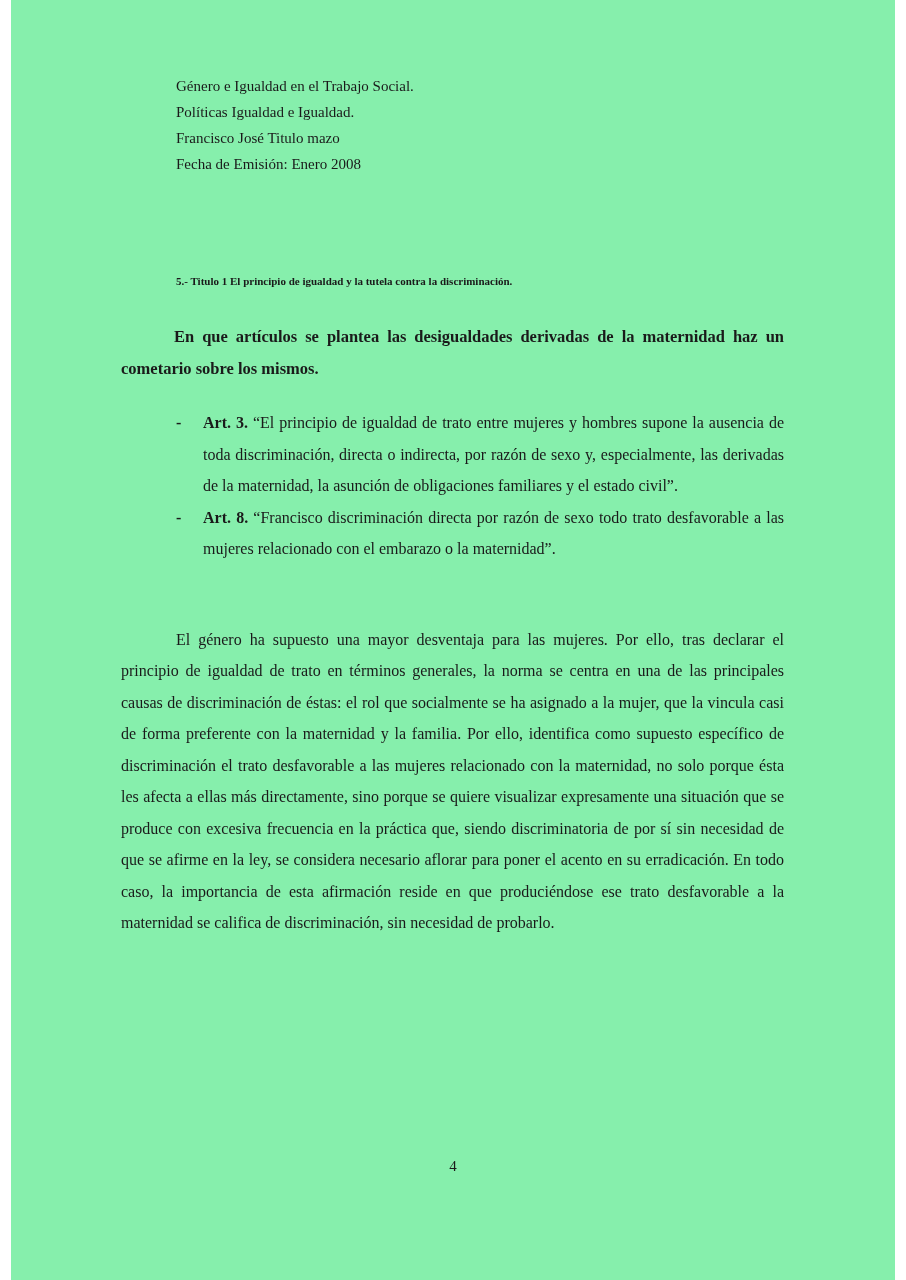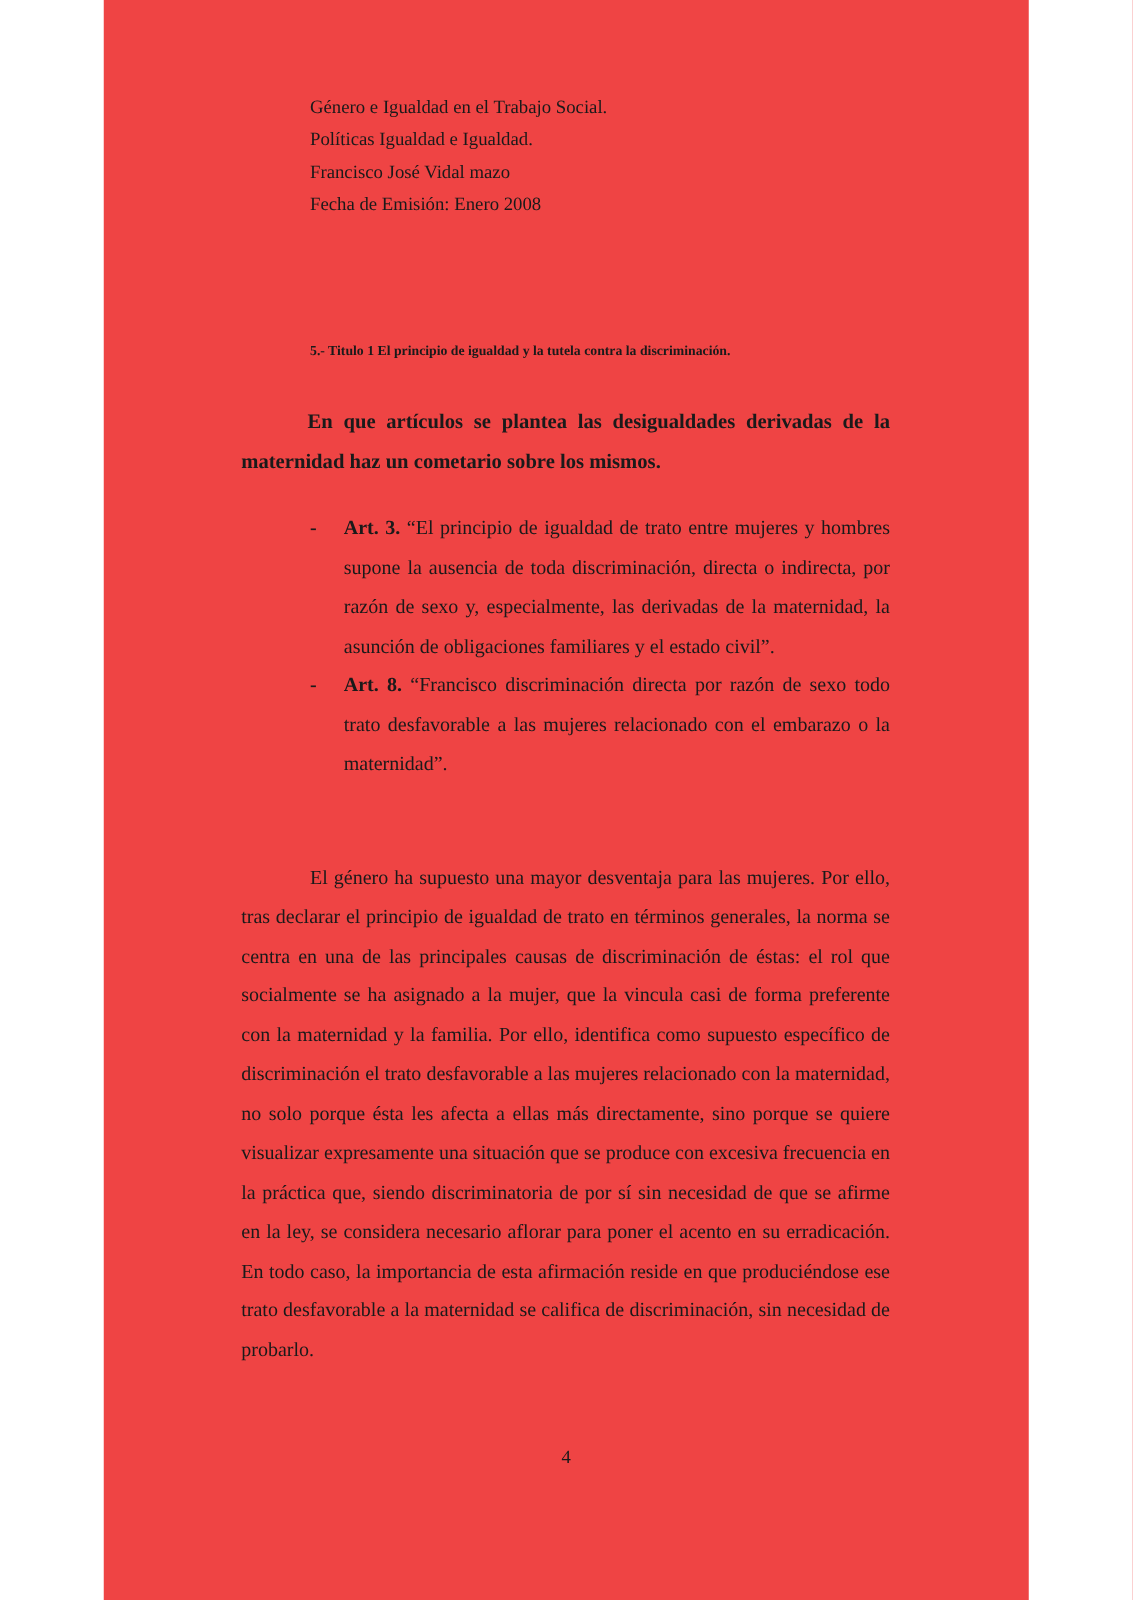--- a/index.html
+++ b/index.html
@@ -2,24 +2,24 @@
 <html><head>
 <meta charset="utf-8">
 <style>
   html, body {
     margin: 0;
     padding: 0;
     background: #ffffff;
   }
   .page {
     position: relative;
-    width: 740px;
+    width: 884px;
     height: 1280px;
     margin: 0 auto;
-    background: #ef4444;
+    background: #86efac;
     box-sizing: border-box;
     padding: 73px 111px 0 110px;
     font-family: "Liberation Serif", "DejaVu Serif", serif;
     color: #1a1a1a;
     overflow: hidden;
   }
   .doc-header {
     margin-left: 55px;
     font-size: 15px;
     line-height: 26px;
@@ -79,21 +79,21 @@
   }
 </style>
 </head>
 <body>
 
 <div class="page">
 
   <div class="doc-header">
     <div class="hline">Género e Igualdad en el Trabajo Social.</div>
     <div class="hline">Políticas Igualdad e Igualdad.</div>
-    <div class="hline">Francisco José Vidal mazo</div>
+    <div class="hline">Francisco José Titulo mazo</div>
     <div class="hline">Fecha de Emisión: Enero 2008</div>
   </div>
 
   <div class="section-heading">5.- Titulo 1 El principio de igualdad y la tutela contra la discriminación.</div>
 
   <p class="question">En que artículos se plantea las desigualdades derivadas de la maternidad  haz un cometario sobre los mismos.</p>
 
   <div class="art-list">
     <div class="list-item">
       <span class="list-marker">-</span>

